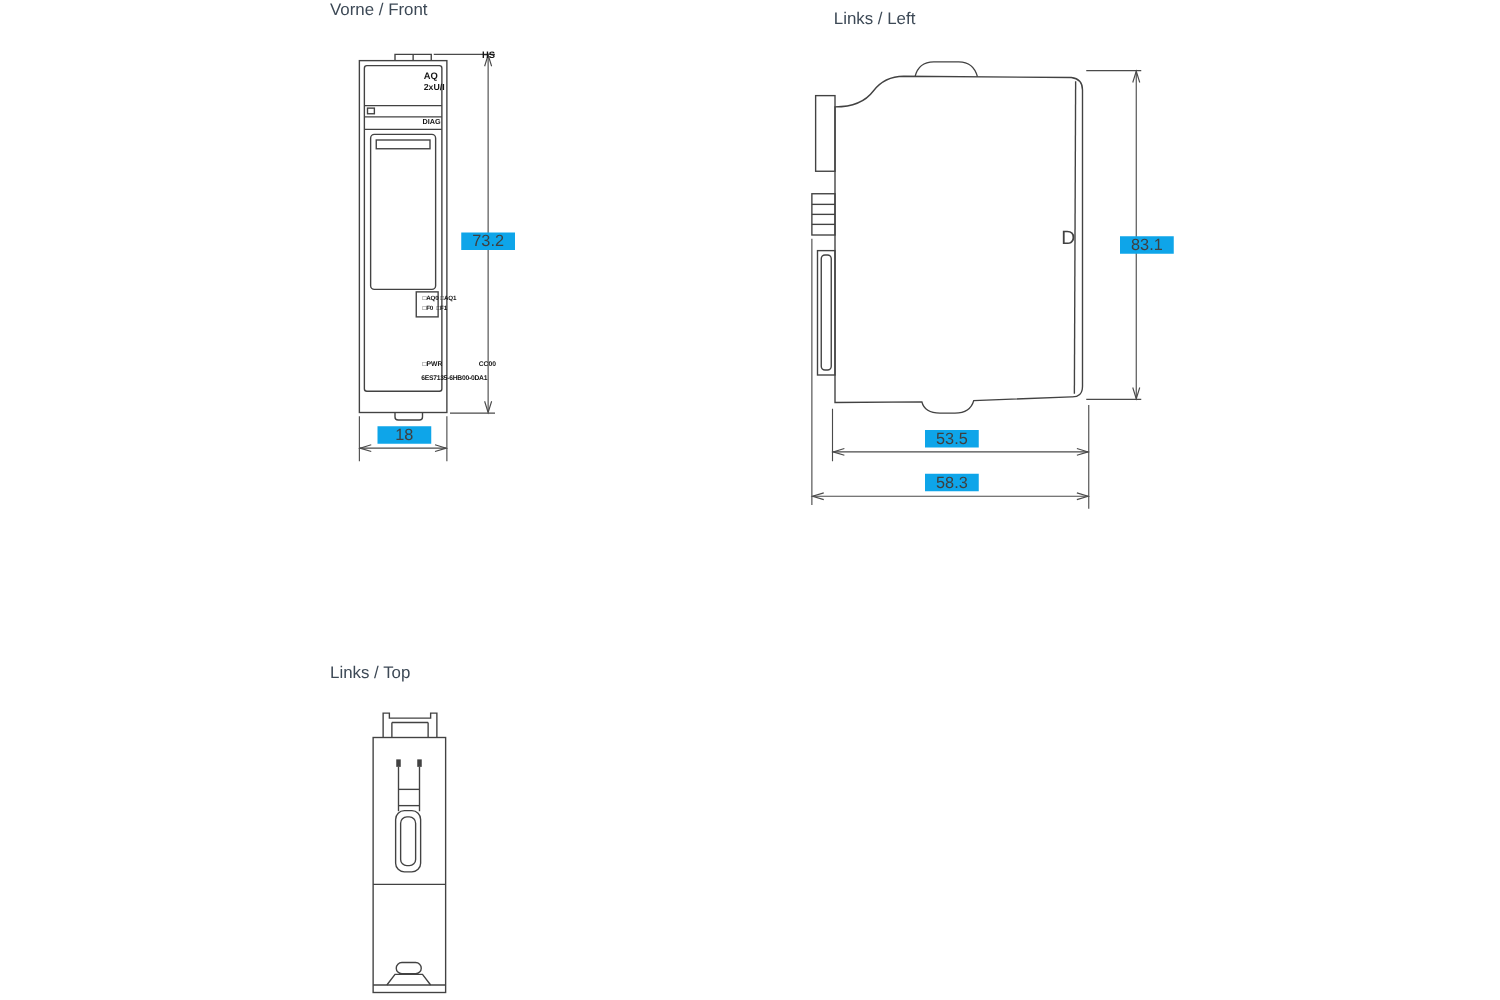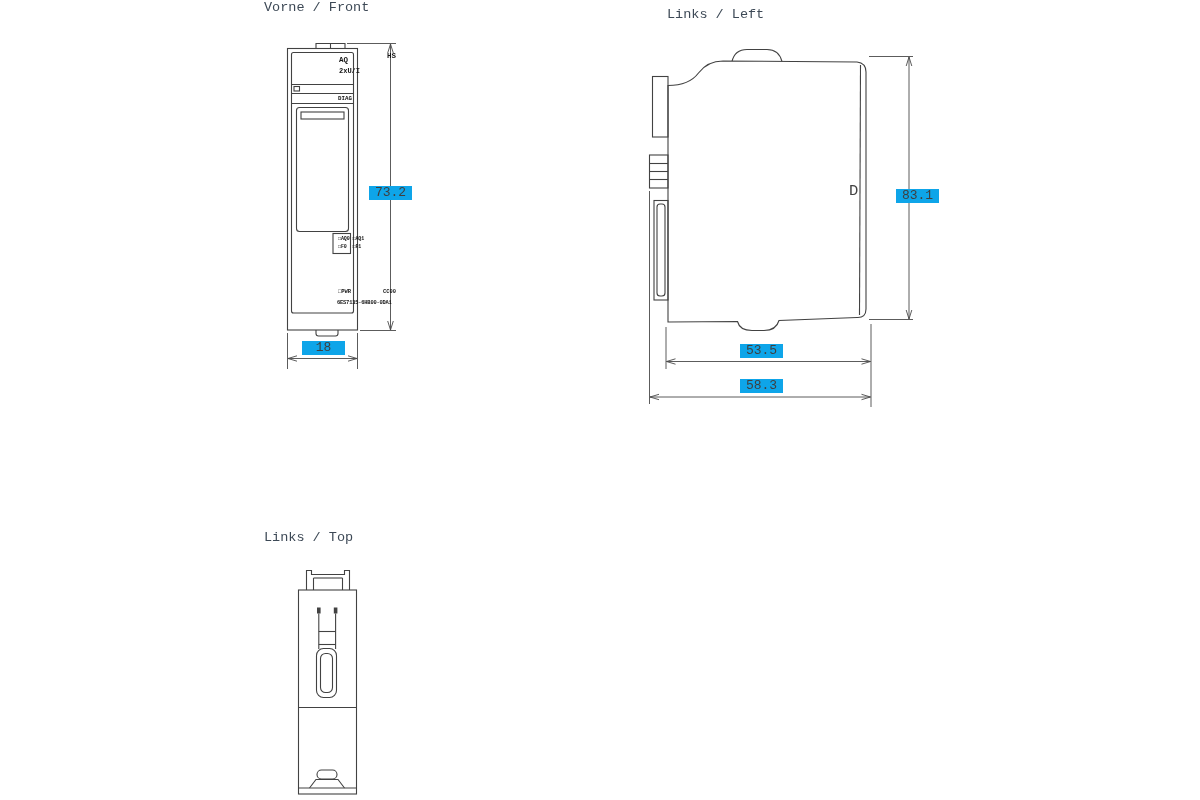--- a/index.html
+++ b/index.html
@@ -1,24 +1,24 @@
 <!DOCTYPE html>
 <html><head>
 <meta charset="utf-8">
 <style>
   html,body{margin:0;padding:0;background:#ffffff;}
   .canvas{position:relative;width:1031px;height:800px;background:#ffffff;overflow:hidden;
-          font-family:Liberation Mono, monospace;}
+          font-family:Liberation Sans, sans-serif;}
   .canvas svg{position:absolute;left:0;top:0;}
   .t{position:absolute;white-space:pre;color:#1a1a1a;}
   .view-title{font-size:13.5px;color:#3d4956;}
   .dim{font-size:13px;color:#3f3f3f;background:#0ea5e9;text-align:center;width:43px;line-height:14px;}
   .mod{font-weight:bold;color:#151515;margin-left:44px;}
   .aq{left:295px;top:56px;font-size:7.5px;}
-  .hs{left:338px;top:52px;font-size:7.5px;width:14px;text-align:right;}
+  .hs{left:338px;top:39px;font-size:7.5px;width:14px;text-align:right;}
   .ch{left:295px;top:67px;font-size:7px;}
   .diag{left:294px;top:95px;font-size:5.8px;}
   .led1{left:294px;top:235.5px;font-size:5px;letter-spacing:-0.1px;}
   .led2{left:294px;top:243.5px;font-size:5px;letter-spacing:-0.1px;}
   .pwr{left:294px;top:289px;font-size:5.4px;}
   .cc{left:339px;top:289px;font-size:5.4px;}
   .art{left:293px;top:299.5px;font-size:5.4px;letter-spacing:-0.2px;}
   .dletter{left:849px;top:182px;font-size:15.5px;color:#424242;}
 </style>
 </head>

